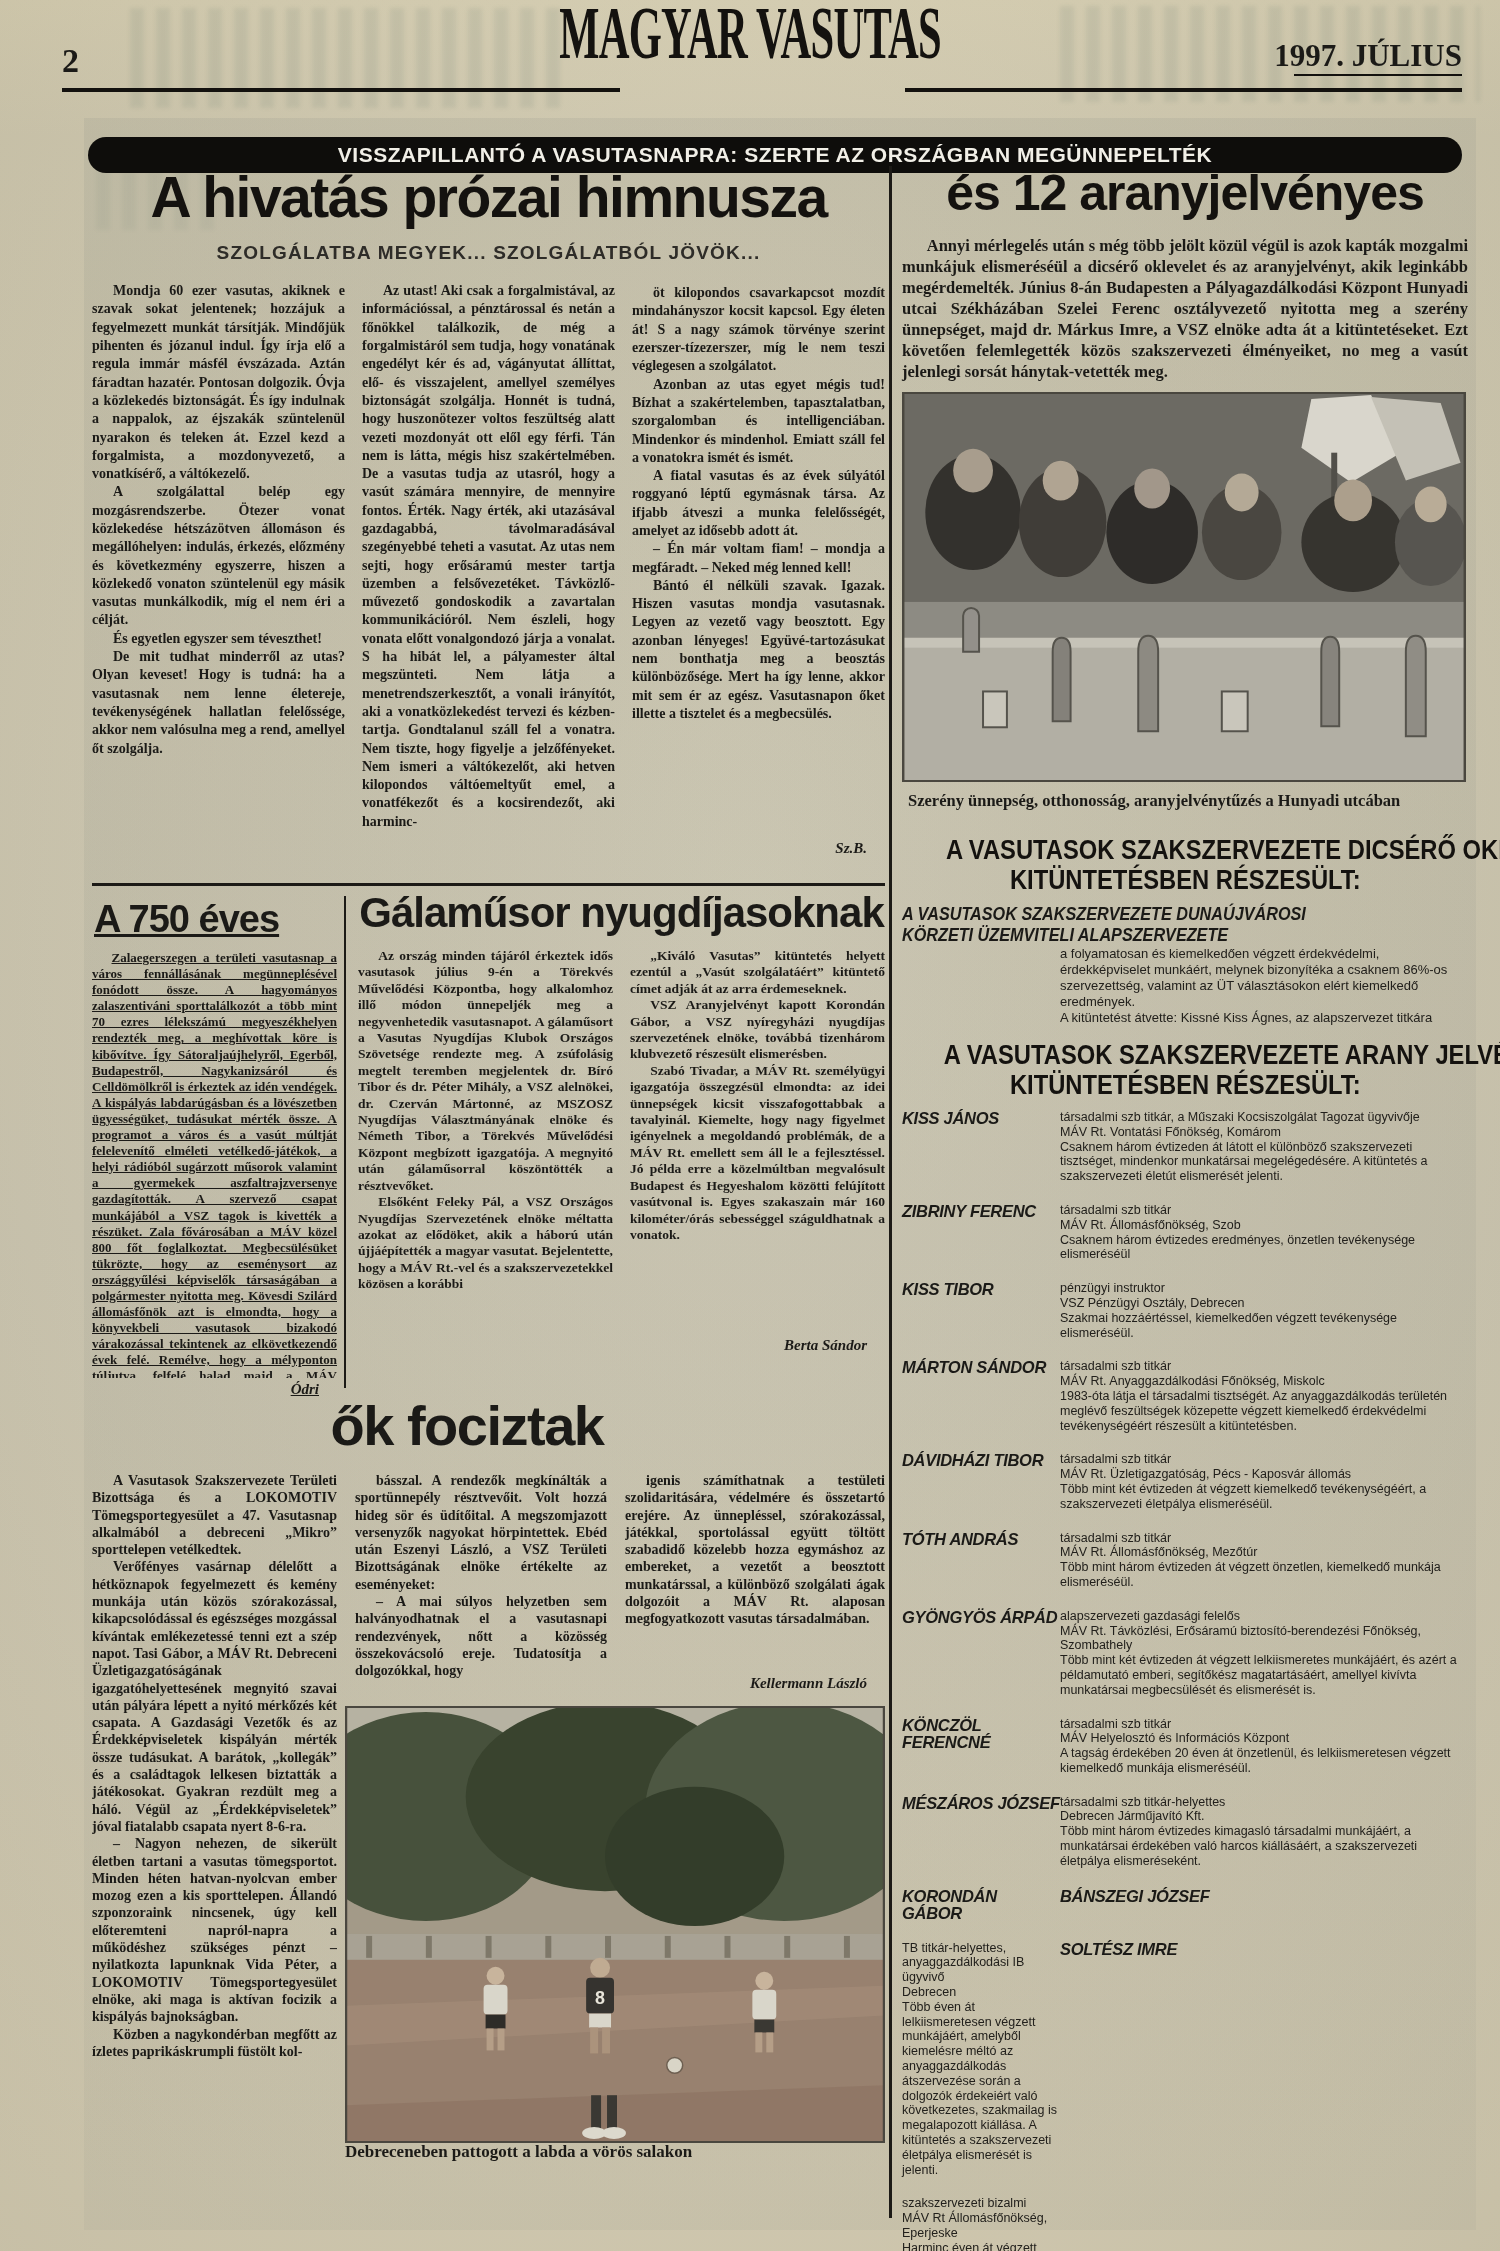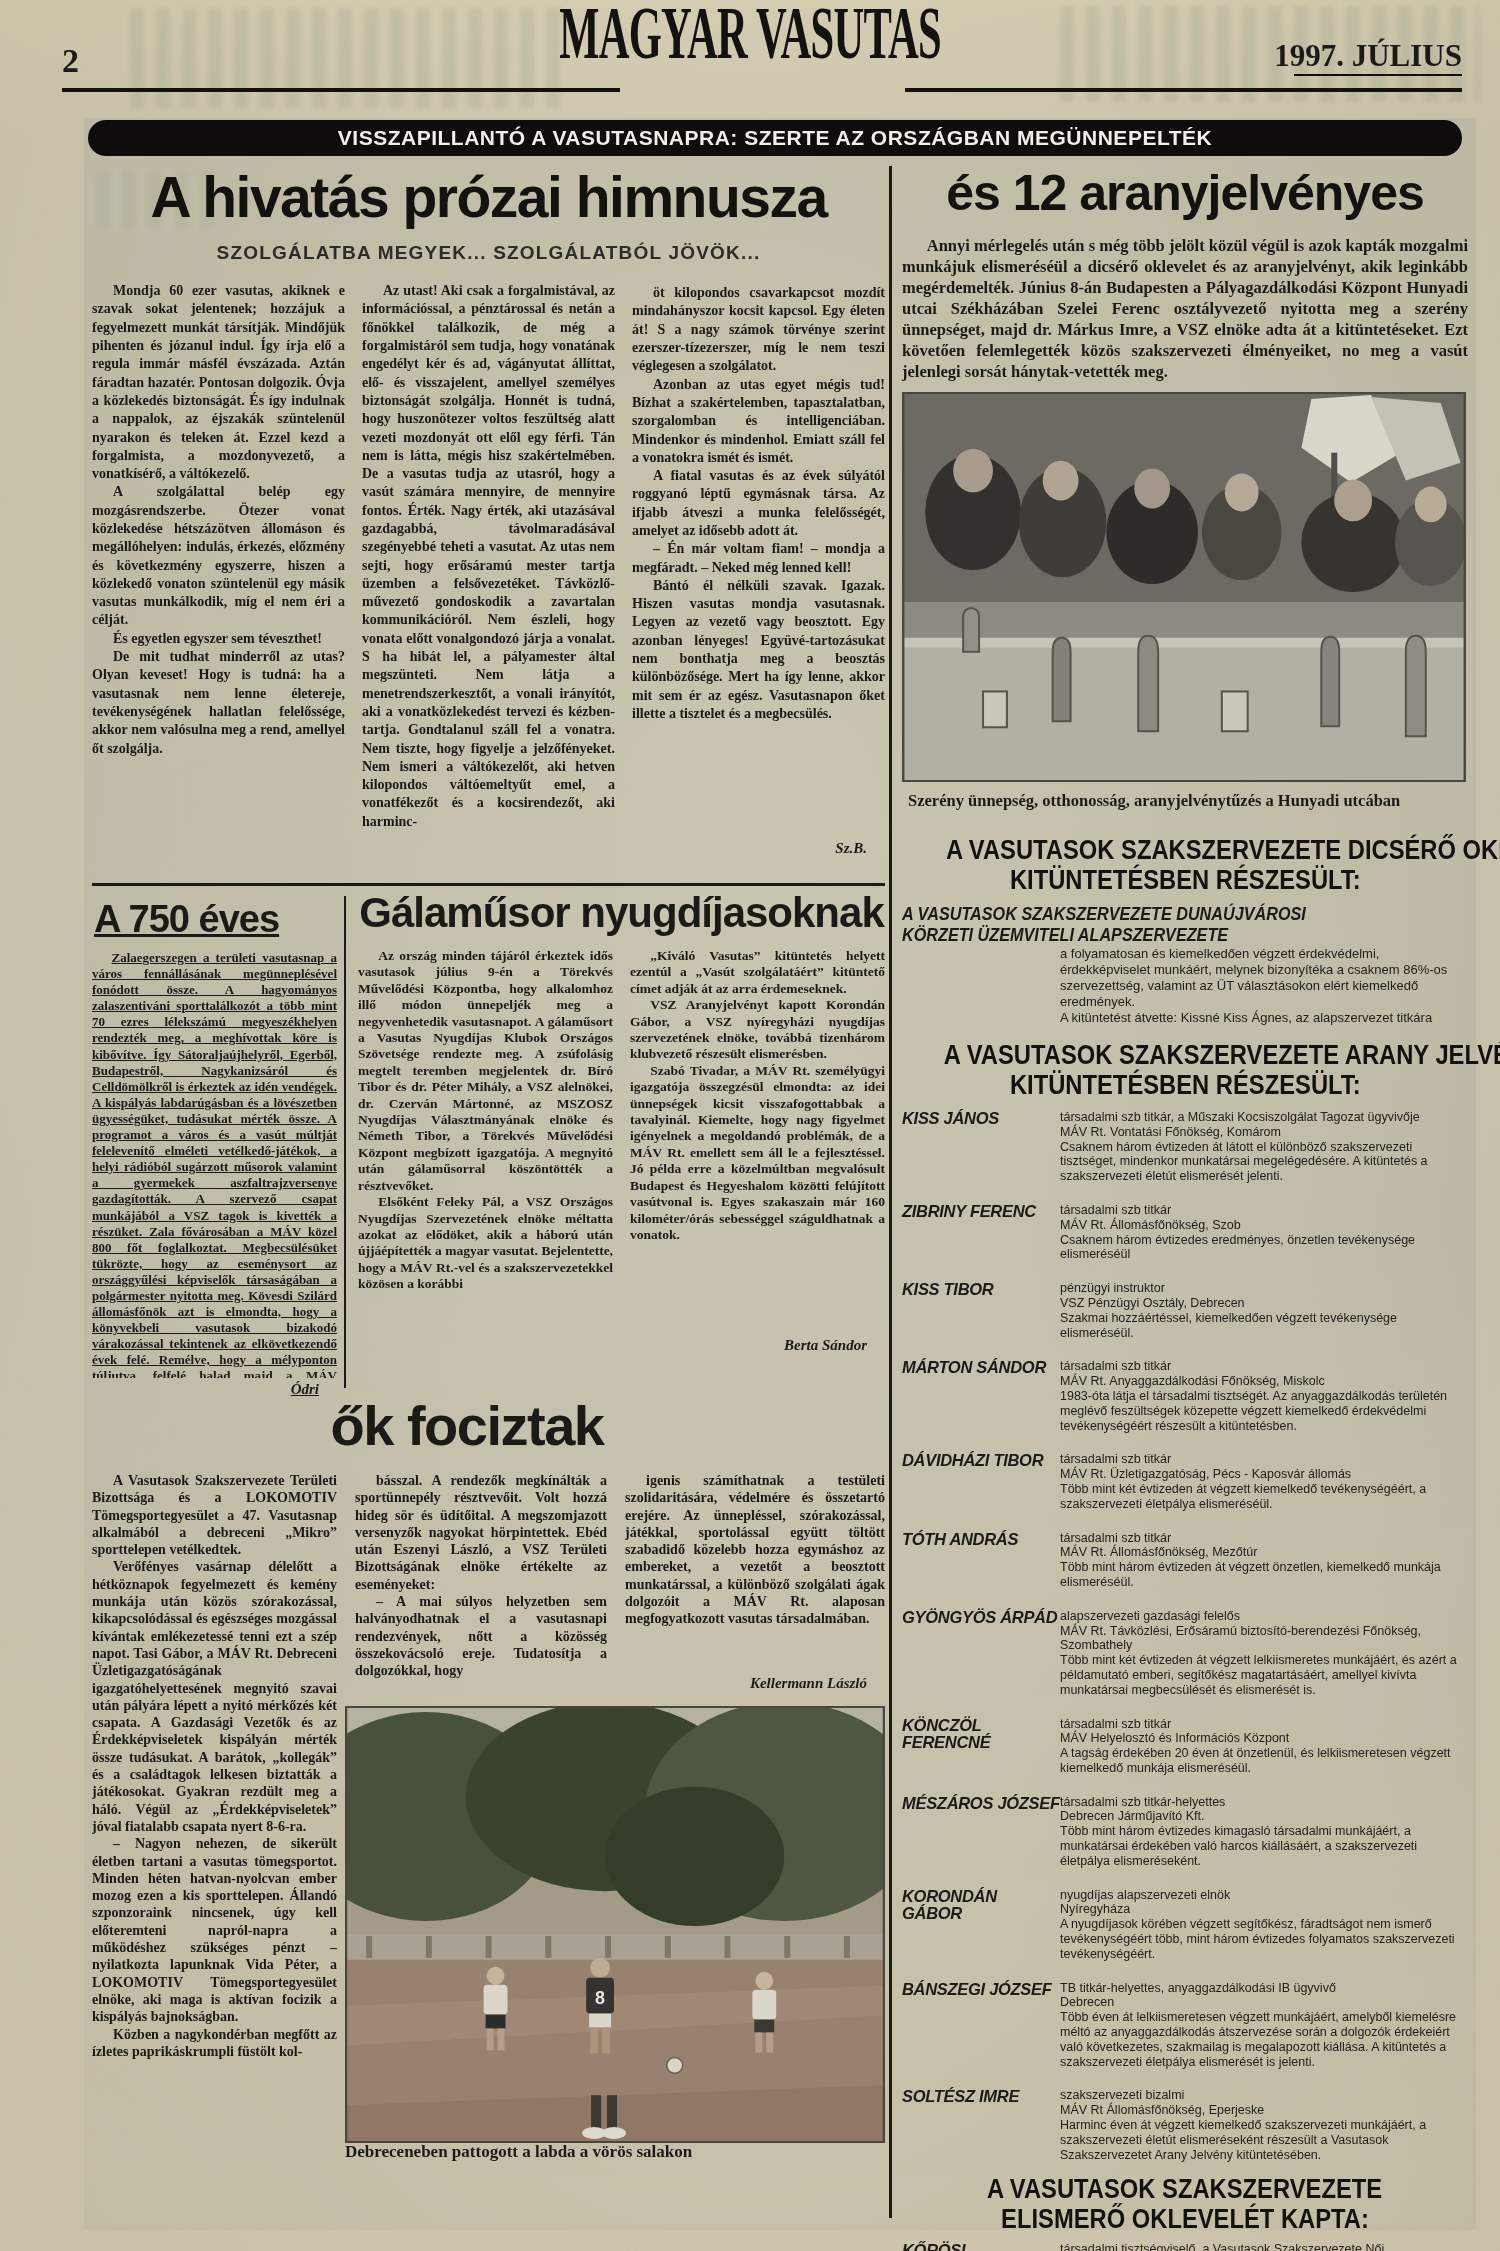--- a/index.html
+++ b/index.html
@@ -23,21 +23,21 @@
   .masthead-wrap { position:absolute; left:0; right:0; top:14px; text-align:center; }
   .masthead { display:inline-block; font:bold 56px/1 "Liberation Serif",serif;
     transform:scale(0.76,1.32); transform-origin:center bottom; letter-spacing:-1px; color:#14120f; }
   .issue-date { position:absolute; right:38px; top:38px; font:600 31px "Liberation Serif",serif; }
   .rule { position:absolute; background:#13110e; }
   .rule-left { left:62px; top:88px; width:558px; height:4px; }
   .rule-right { left:905px; top:88px; width:557px; height:4px; }
   .rule-date { right:38px; top:74px; width:168px; height:2px; }
 
   
-  .banner { position:absolute; left:88px; top:120px; width:1374px; height:36px;
+  .banner { position:absolute; left:88px; top:137px; width:1374px; height:36px;
     background:#0e0d0b; border-radius:18px; color:#f1efe7; text-align:center;
     font:bold 21px/36px "Liberation Sans",sans-serif; letter-spacing:0.5px; }
 
   .vdivider { position:absolute; left:889px; top:166px; width:3px; height:2052px; background:#1c1a16; }
   .hr-mid { position:absolute; left:92px; top:883px; width:793px; height:3px; background:#1c1a16; }
   .vrule1 { position:absolute; left:344px; top:896px; width:2px; height:492px; background:#1c1a16; }
 
   
   .art1 { position:absolute; left:92px; top:168px; width:793px; }
   .art1-title { text-align:center; font:bold 57px/1.02 "Liberation Sans",sans-serif; letter-spacing:-1.5px; color:#14120f; }
@@ -244,23 +244,20 @@
           <div class="award-desc">társadalmi szb titkár
 MÁV Helyelosztó és Információs Központ
 A tagság érdekében 20 éven át önzetlenül, és lelkiismeretesen végzett kiemelkedő munkája elismeréséül.</div>
 
           <div class="award-name">MÉSZÁROS JÓZSEF</div>
           <div class="award-desc">társadalmi szb titkár-helyettes
 Debrecen Járműjavító Kft.
 Több mint három évtizedes kimagasló társadalmi munkájáért, a munkatársai érdekében való harcos kiállásáért, a szakszervezeti életpálya elismeréseként.</div>
 
           <div class="award-name">KORONDÁN GÁBOR</div>
-          <div class="award-desc">nyugdíjas alapszervezeti elnök
-Nyíregyháza
-A nyugdíjasok körében végzett segítőkész, fáradtságot nem ismerő tevékenységéért több, mint három évtizedes folyamatos szakszervezeti tevékenységéért.</div>
 
           <div class="award-name">BÁNSZEGI JÓZSEF</div>
           <div class="award-desc">TB titkár-helyettes, anyaggazdálkodási IB ügyvivő
 Debrecen
 Több éven át lelkiismeretesen végzett munkájáért, amelyből kiemelésre méltó az anyaggazdálkodás átszervezése során a dolgozók érdekeiért való következetes, szakmailag is megalapozott kiállása. A kitüntetés a szakszervezeti életpálya elismerését is jelenti.</div>
 
           <div class="award-name">SOLTÉSZ IMRE</div>
           <div class="award-desc">szakszervezeti bizalmi
 MÁV Rt Állomásfőnökség, Eperjeske
 Harminc éven át végzett kiemelkedő szakszervezeti munkájáért, a szakszervezeti életút elismeréseként részesült a Vasutasok Szakszervezetet Arany Jelvény kitüntetésében.</div>

